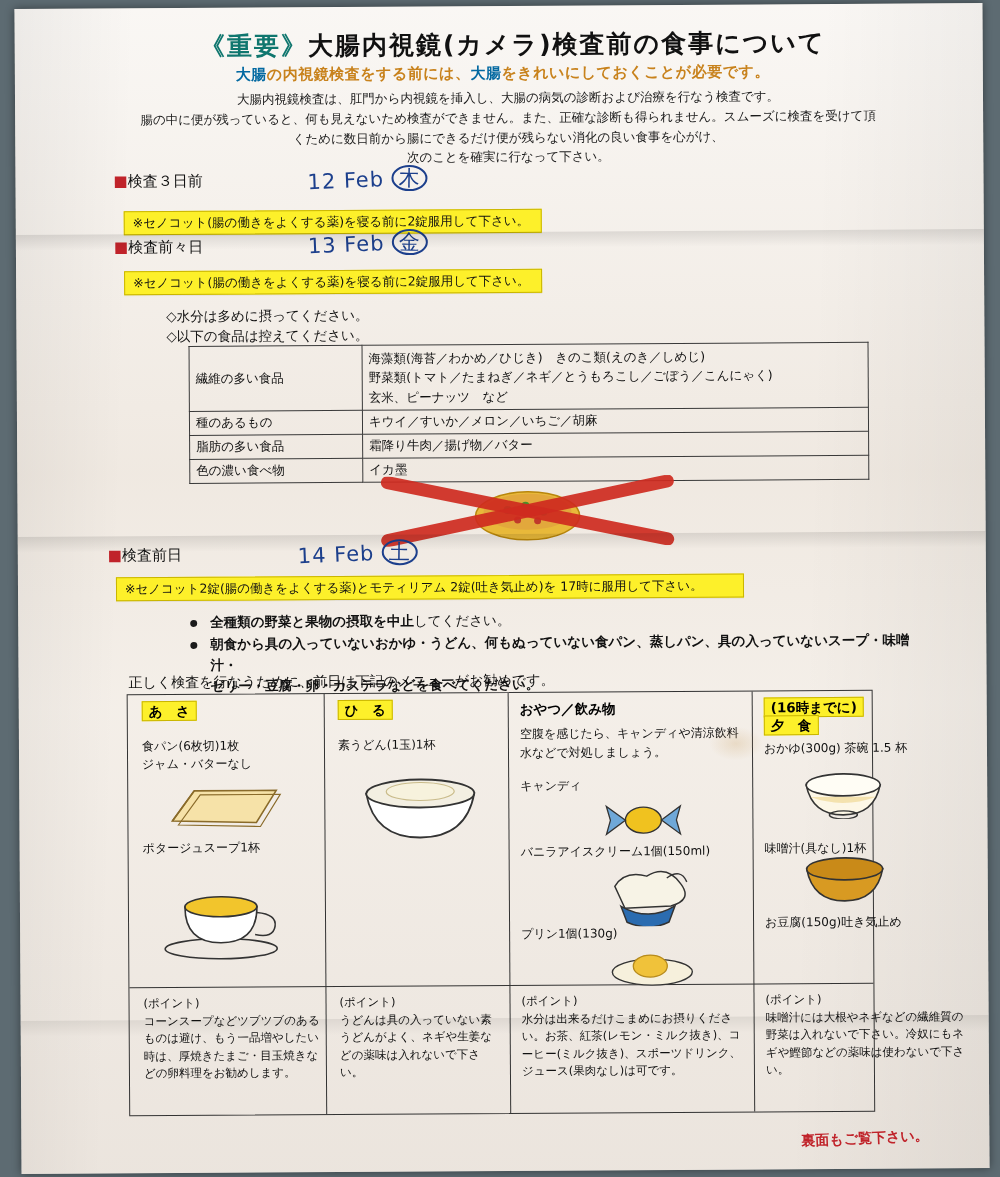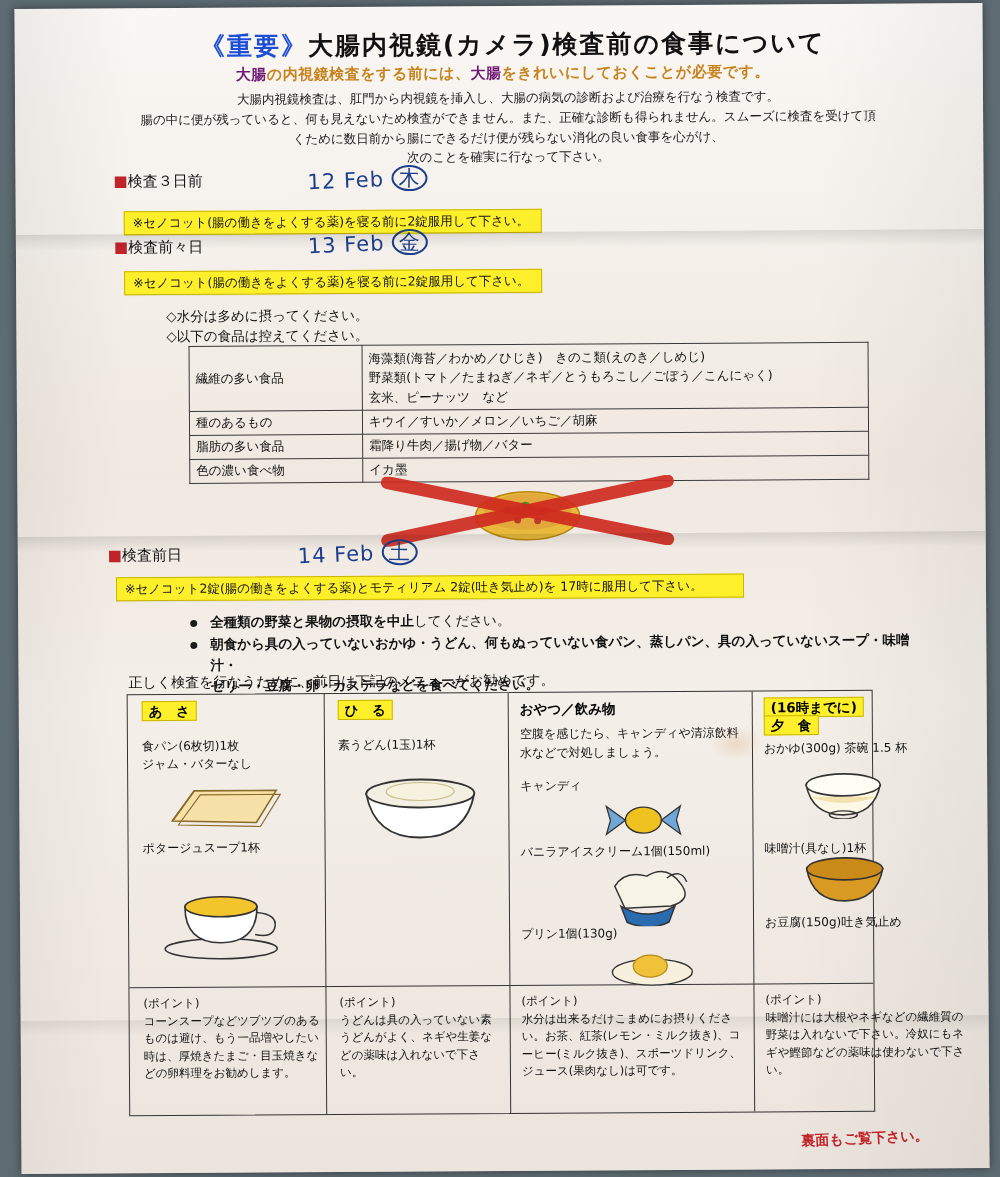--- a/index.html
+++ b/index.html
@@ -34,26 +34,26 @@
 
   .sheet{position:absolute;left:0;top:0;width:968px;height:1165px;}
 
   .jp{font-family:"DejaVu Sans","Liberation Sans",sans-serif;}
 
   
   .title{
     position:absolute;left:78px;top:22px;width:820px;text-align:center;
     font-size:25px;font-weight:bold;letter-spacing:2px;color:#111;
   }
-  .title .imp{color:#1d4ed8;margin-left:20px;}
+  .title .imp{color:#0f766e;margin-left:20px;}
   .subtitle{
     position:absolute;left:78px;top:58px;width:820px;text-align:center;
     font-size:15px;font-weight:bold;color:#c8821c;letter-spacing:.5px;
   }
-  .subtitle .red{color:#701a75;}
+  .subtitle .red{color:#0369a1;}
   .lead{
     position:absolute;left:88px;top:82px;width:810px;text-align:center;
     font-size:12.5px;line-height:1.58;color:#1b1b1b;
   }
 
   
   .sec{position:absolute;font-size:15px;font-weight:normal;color:#111;}
   .sec .sq{color:#c0232a;font-size:15px;}
   .hand{
     position:absolute;

